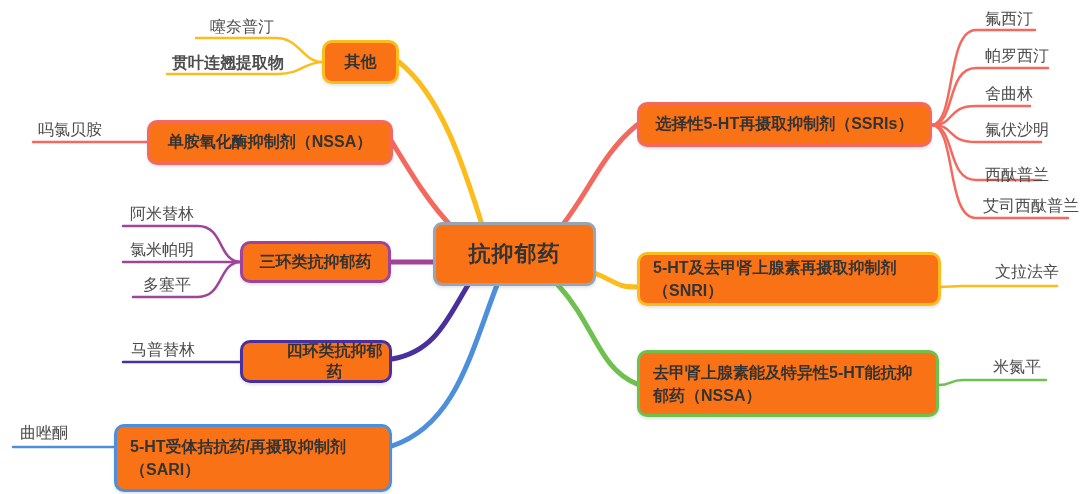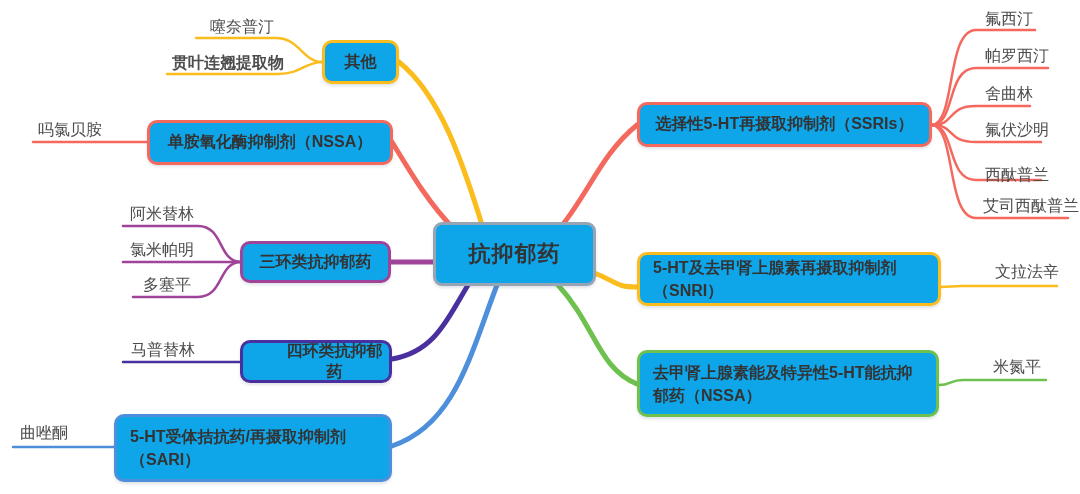--- a/index.html
+++ b/index.html
@@ -2,37 +2,37 @@
 <html><head>
 <meta charset="utf-8">
 <style>
   html,body{margin:0;padding:0;background:#ffffff;}
   .canvas{
     position:relative;width:1080px;height:494px;overflow:hidden;
     font-family:"Liberation Sans","DejaVu Sans",sans-serif;background:#ffffff;
   }
   .canvas svg{position:absolute;left:0;top:0;z-index:0;}
   .box{
-    position:absolute;z-index:2;background:#0ea5e9;border:3px solid #999;
+    position:absolute;z-index:2;background:#f97316;border:3px solid #999;
     border-radius:10px;box-sizing:border-box;color:#333;font-weight:bold;
     font-size:16px;display:flex;align-items:center;justify-content:center;
     text-align:center;box-shadow:0 2px 3px rgba(90,100,120,.18);cursor:pointer;
   }
   .box.multiline{justify-content:flex-start;text-align:left;padding:0 13px;line-height:23px;}
   .box.center-topic{font-size:22px;border-radius:9px;letter-spacing:1px;}
   .leaf{
     position:absolute;z-index:2;font-size:16px;color:#4d4d4d;
     white-space:nowrap;line-height:18px;cursor:pointer;
   }
   .c-grey  {border-color:#97A4B4;}
   .c-yellow{border-color:#FBBD1D;}
   .c-red   {border-color:#F4695E;}
   .c-magenta{border-color:#A0449A;}
   .c-indigo{border-color:#4A2F9F;padding-left:37px;}
-  .c-blue  {border-color:#4D8FDB;}
+  .c-blue  {border-color:#4D8FDB;margin-top:10px;}
   .c-green {border-color:#6EC14E;}
 </style>
 </head>
 <body>
 
 <div class="canvas">
 
   <svg width="1080" height="494" viewBox="0 0 1080 494">
 
     <g fill="none" stroke-linecap="round" stroke-width="5">

